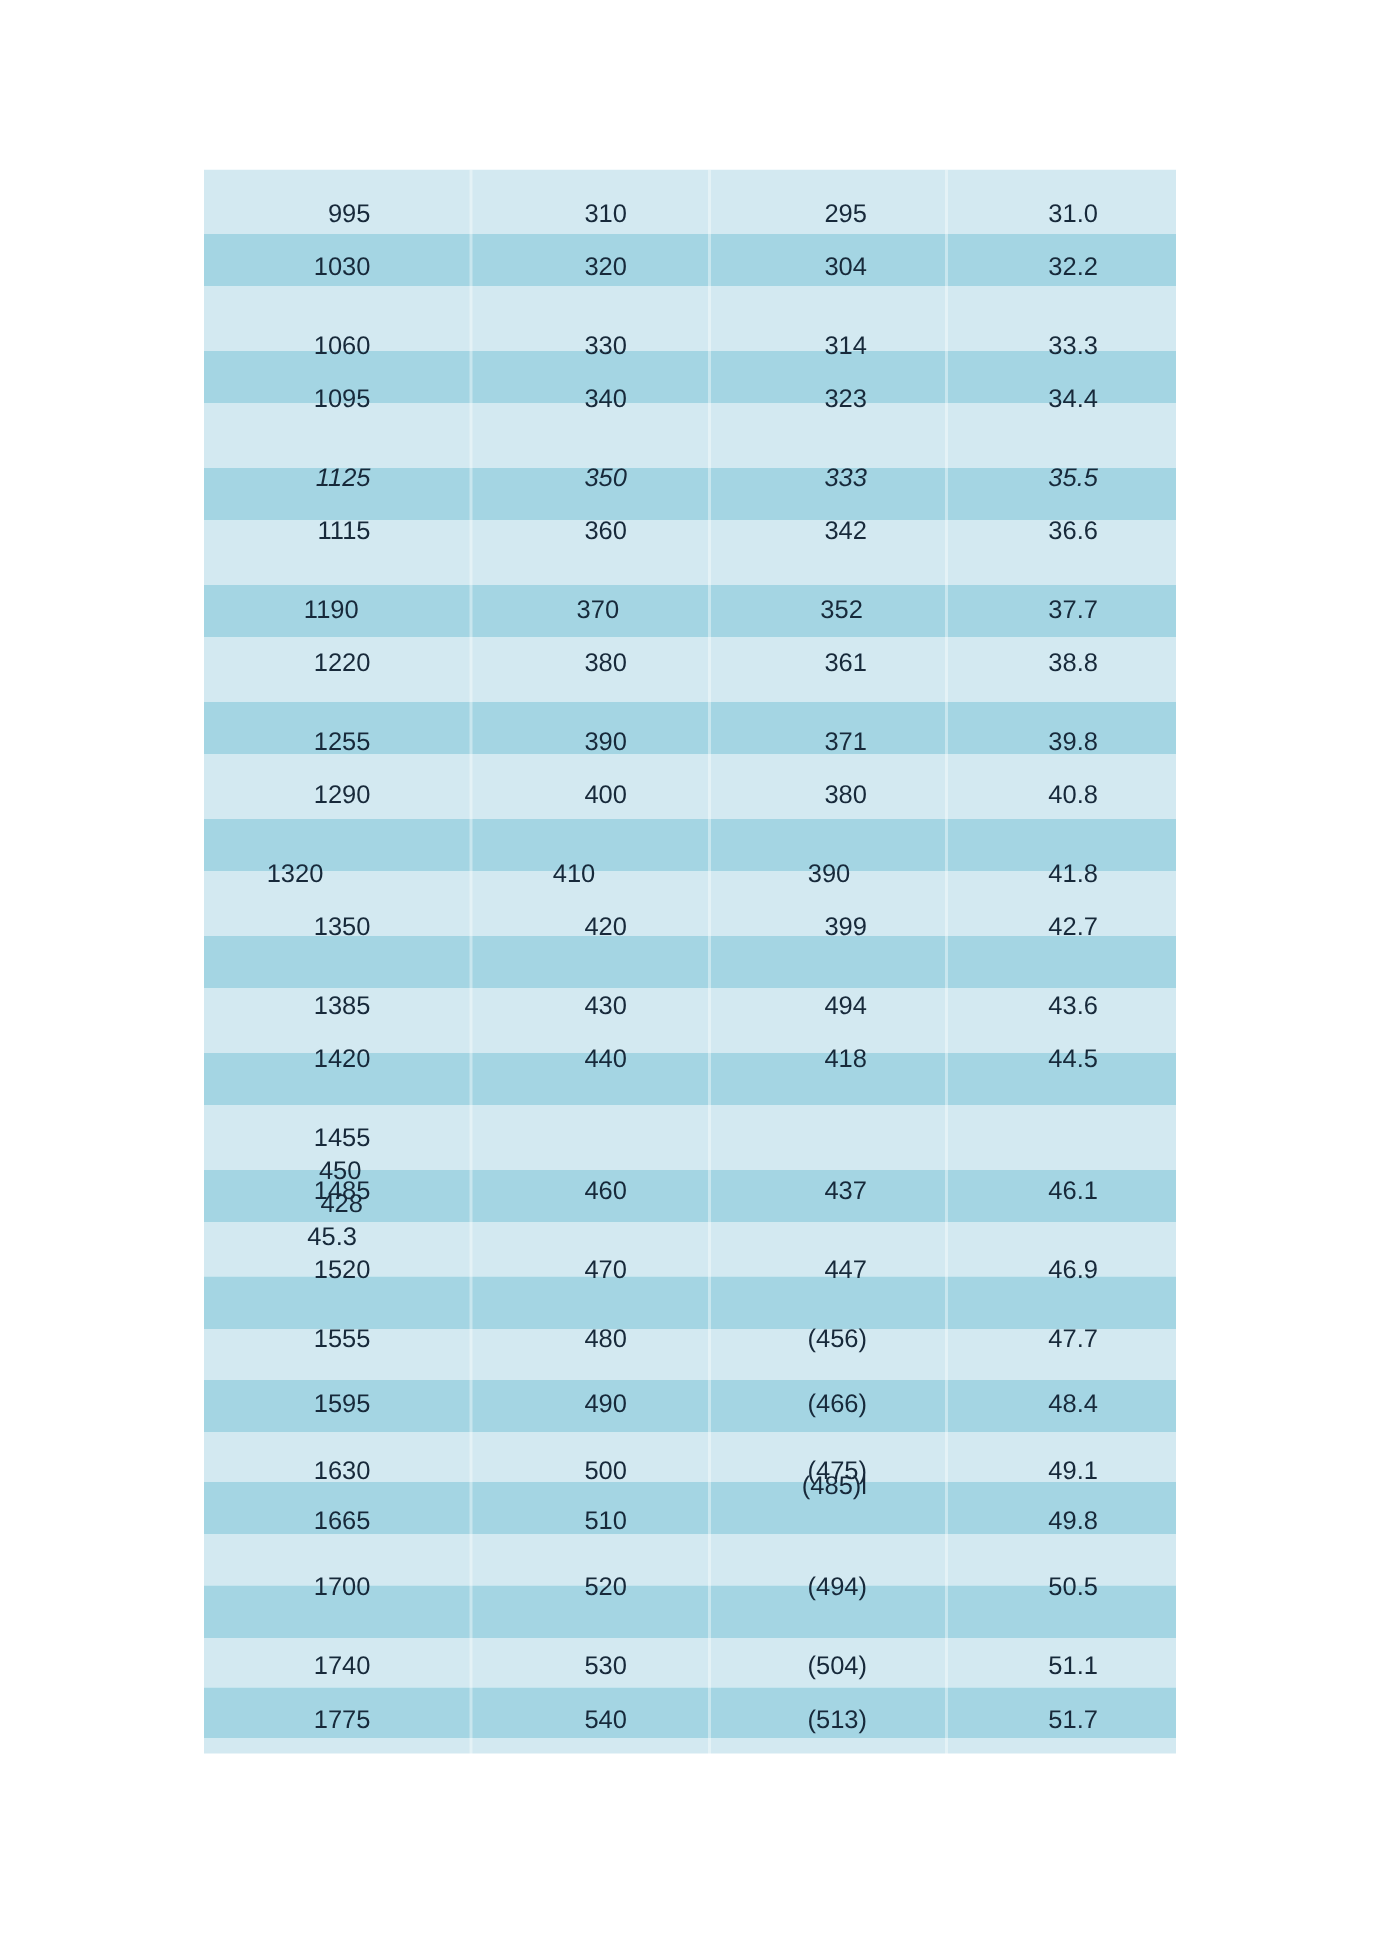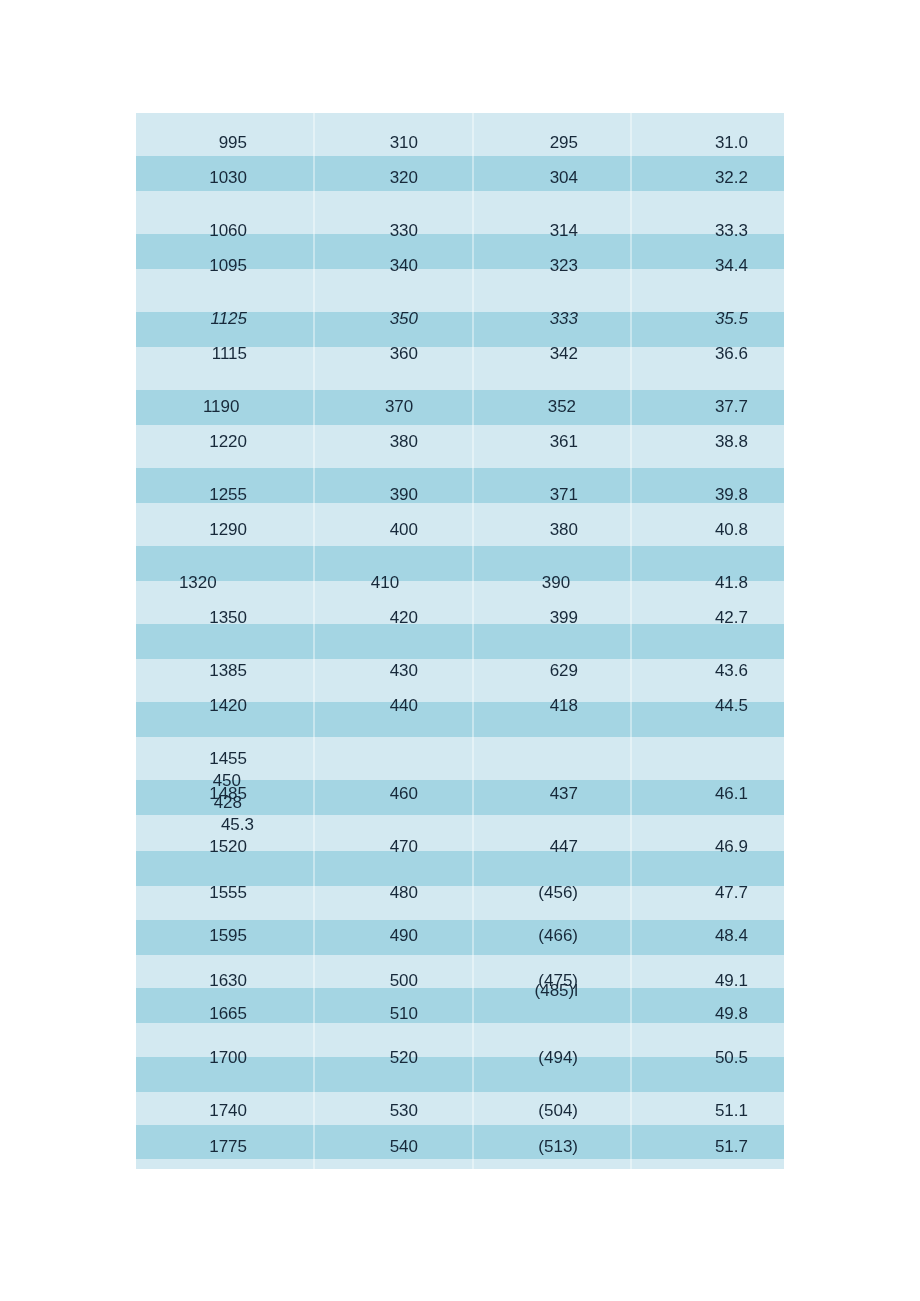--- a/index.html
+++ b/index.html
@@ -69,21 +69,21 @@
     box-sizing: border-box;
     text-align: right;
     font-size: 17px;
     line-height: 22px;
     color: #17293a;
     white-space: nowrap;
   }
   .c0 { width: 177px; padding-right: 66px; }
   .c1 { width: 159px; padding-right: 54px; }
   .c2 { width: 158px; padding-right: 52px; }
-  .c3 { width: 154px; padding-right: 36px; }
+  .c3 { width: 154px; padding-right: 52px; }
 </style>
 </head>
 <body>
 
 <div id="table-wrap">
   <div id="band-layer">
       <div class="band light" style="top: 0px; height: 43px;"></div>
       <div class="band dark" style="top: 43px; height: 35px;"></div>
       <div class="band light" style="top: 78px; height: 43px;"></div>
       <div class="band dark" style="top: 121px; height: 35px;"></div>
@@ -187,21 +187,21 @@
       </div>
       <div class="trow" style="top: 494px;">
         <div class="cell c0">1350</div>
         <div class="cell c1">420</div>
         <div class="cell c2">399</div>
         <div class="cell c3">42.7</div>
       </div>
       <div class="trow" style="top: 547px;">
         <div class="cell c0">1385</div>
         <div class="cell c1">430</div>
-        <div class="cell c2">629</div>
+        <div class="cell c2">494</div>
         <div class="cell c3">43.6</div>
       </div>
       <div class="trow" style="top: 582px;">
         <div class="cell c0">1420</div>
         <div class="cell c1">440</div>
         <div class="cell c2">418</div>
         <div class="cell c3">44.5</div>
       </div>
       <div class="trow" style="top: 635px; flex-direction: column;">
         <div class="cell c0">1455</div>

